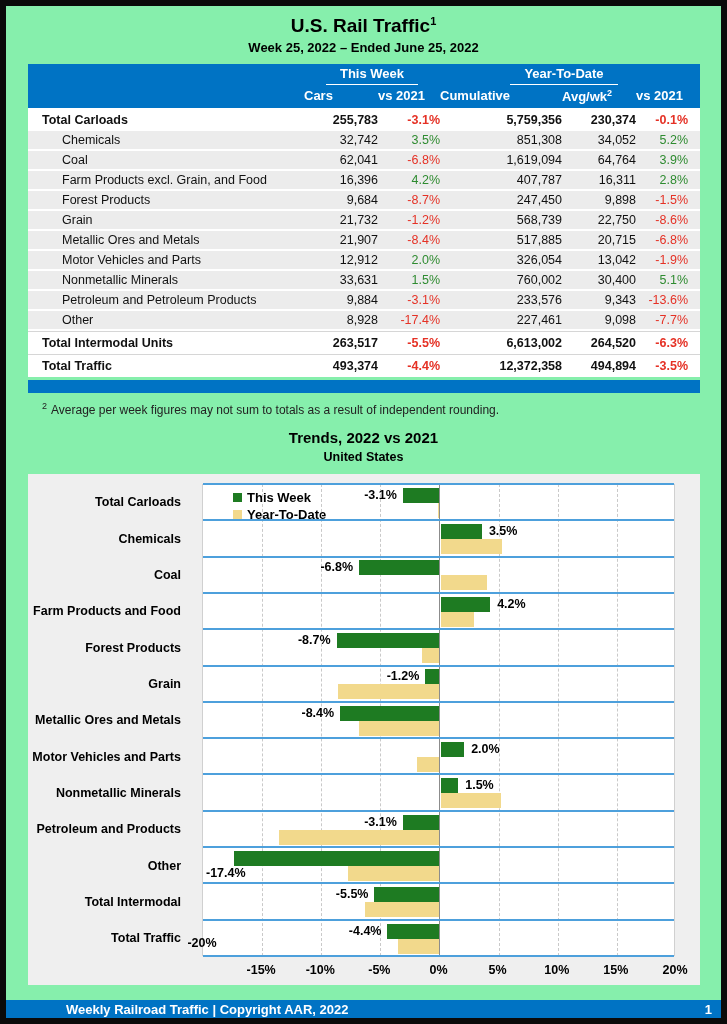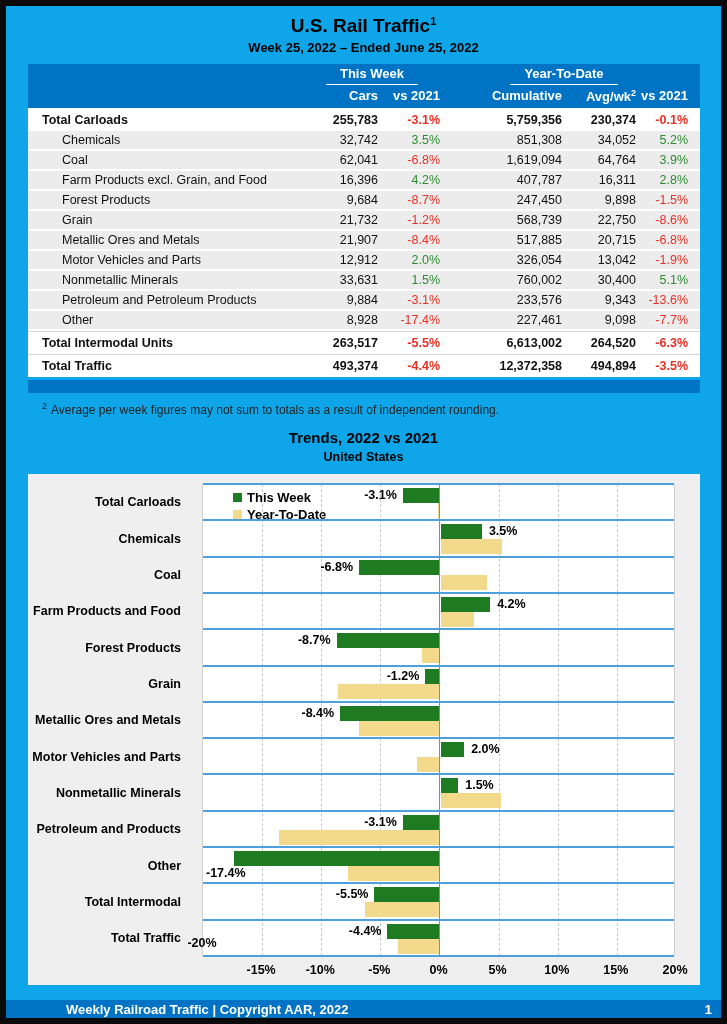--- a/index.html
+++ b/index.html
@@ -2,36 +2,36 @@
 <html><head>
 <meta charset="utf-8">
 <style>
   * { box-sizing: border-box; margin: 0; padding: 0; }
   html,body { background:#fff; }
   body { font-family: "Liberation Sans", sans-serif; }
   .page {
     position: relative;
     width: 727px; height: 1024px;
     border: 6px solid #0a0a0a;
-    background: #0ea5e9;
+    background: #86efac;
     overflow: hidden;
   }
   
   .title { text-align:center; margin-top:9px; font-size:19px; font-weight:bold; color:#000; }
   .title sup { font-size:11px; }
   .subtitle { text-align:center; margin-top:3px; font-size:13px; font-weight:bold; color:#000; }
 
   
   .rail-table { width:672px; margin:9px 0 0 22px; }
   .t-head { background:#0073c4; color:#fff; font-weight:bold; font-size:13px; }
   .t-grid-groups { display:grid; grid-template-columns:276px 136px 248px 12px; height:22px; align-items:center; }
   .t-grid-cols   { display:grid; grid-template-columns:276px 74px 62px 122px 74px 52px 12px; height:22px; align-items:center; }
   .group-cell { text-align:center; }
   .group-label { display:inline-block; border-bottom:1.5px solid #fff; padding:1px 14px 3px 14px; }
-  .h-right { text-align:right; padding-bottom:3px; }
+  .h-right { padding-bottom:3px; }
   .h-right sup { font-size:9px; }
   .t-body { font-size:12.5px; color:#111; }
   .t-row { display:grid; grid-template-columns:276px 74px 62px 122px 74px 52px 12px; align-items:center; }
   .t-row.sub { background:#ececec; height:20px; border-bottom:2px solid #fff; }
   .t-row.sub .c-label { padding-left:34px; }
   .t-row.total { background:#fff; height:23px; font-weight:bold; }
   .t-row.total .c-label { padding-left:14px; }
   .t-row.topline { border-top:1px solid #d6d6d6; }
   .c-num { text-align:right; }
   .c-pct { text-align:right; }

